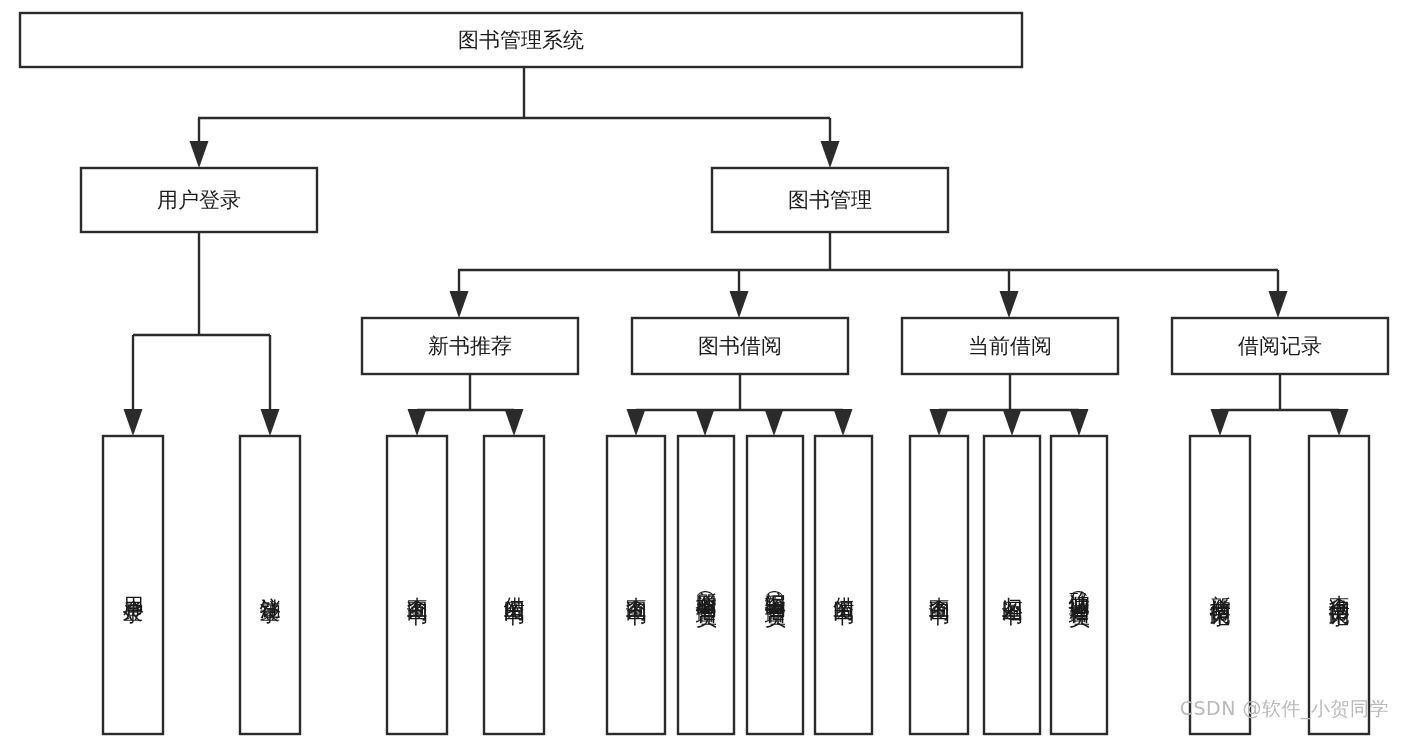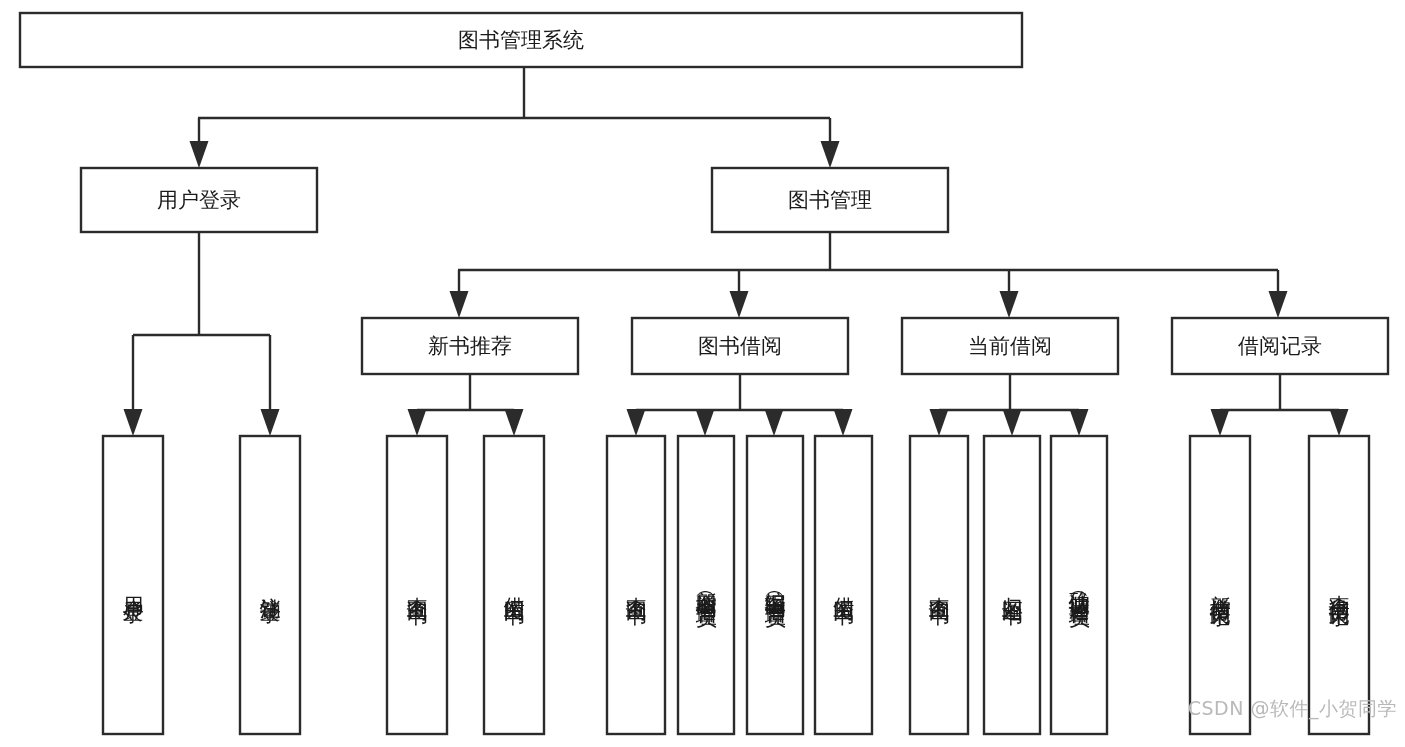--- a/index.html
+++ b/index.html
@@ -62,21 +62,21 @@
     font-family: "DejaVu Sans", "Liberation Sans", sans-serif;
     font-size: 21px;
     line-height: 1.16;
     letter-spacing: 2.5px;
     color: #1a1a1a;
     white-space: nowrap;
     pointer-events: none;
   }
   .watermark {
     position: absolute;
-    right: 8px;
+    right: 16px;
     bottom: 3px;
     font-family: "DejaVu Sans", "Liberation Sans", sans-serif;
     font-size: 19px;
     color: #b9b9b9;
     letter-spacing: 0.5px;
     white-space: nowrap;
     text-align: right;
   }
 </style>
 </head>

